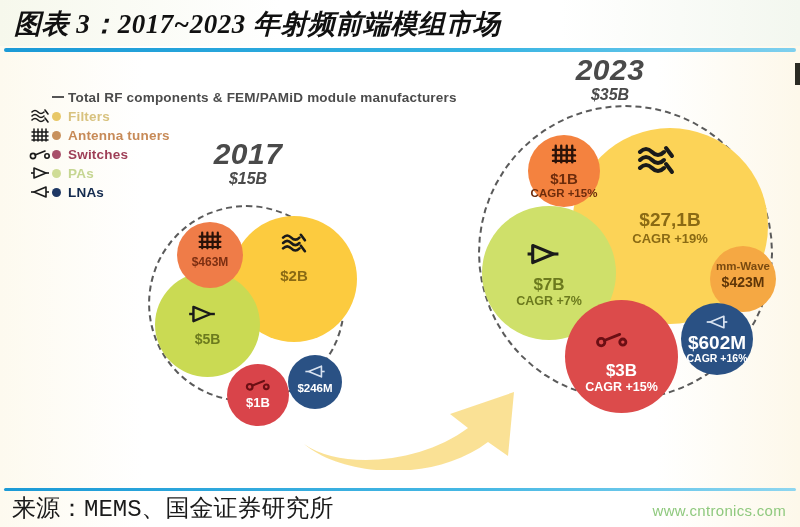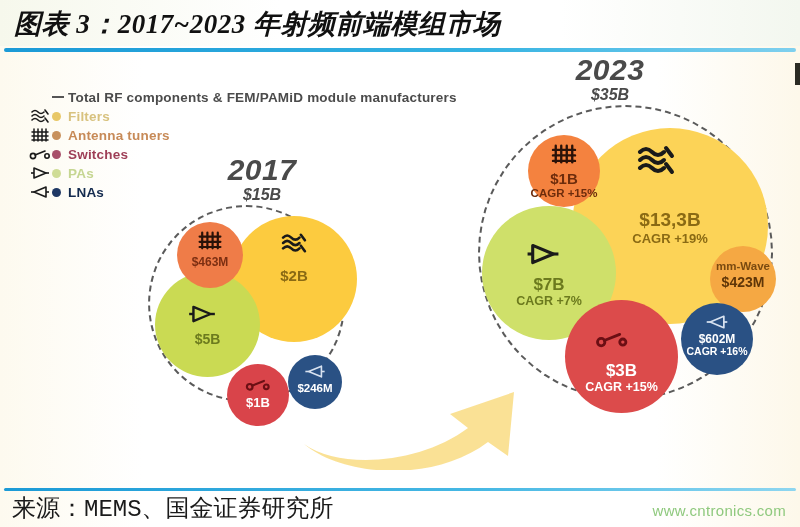--- a/index.html
+++ b/index.html
@@ -37,21 +37,21 @@
   .legend-row{display:flex;align-items:center;height:18px;margin-bottom:1px;}
   .lg-glyph{width:24px;height:18px;flex:0 0 24px;display:flex;align-items:center;justify-content:center;}
   .lg-dot{width:9px;height:9px;border-radius:50%;flex:0 0 9px;margin-right:7px;}
   .lg-dash{width:12px;height:0;border-top:2.5px dashed #555;margin-right:4px;}
   .lg-label{font-size:13.5px;font-weight:bold;white-space:nowrap;letter-spacing:.2px;}
 
   
   .yr{position:absolute;text-align:center;color:#4a4a4a;}
   .yr .y{font-size:30px;font-weight:bold;letter-spacing:.5px;line-height:32px;font-style:italic;}
   .yr .v{font-size:16px;font-weight:bold;line-height:18px;font-style:italic;}
-  #yr2017{left:197px;top:138px;width:130px;margin-top:16px;}
+  #yr2017{left:183px;top:138px;width:130px;}
   #yr2023{left:545px;top:54px;width:130px;}
 
   
   .ring{position:absolute;border-radius:50%;border:2px dashed #5a5a5a;box-sizing:border-box;}
   #ring2017{left:148px;top:205px;width:197px;height:197px;}
   #ring2023{left:478px;top:105px;width:295px;height:295px;}
 
   
   .bub{position:absolute;border-radius:50%;box-sizing:border-box;
     display:flex;flex-direction:column;align-items:center;justify-content:flex-start;}
@@ -247,21 +247,21 @@
   <div class="bub" id="b23-filters" style="left:572px;top:128px;width:196px;height:196px;background:#fcd357;padding-top:82px;">
     <svg class="ico" width="44" height="32" viewBox="0 0 22 16" style="position:absolute;top:16px;left:62px;">
       <g fill="none" stroke="#1a1a1a" stroke-width="2" stroke-linecap="round">
         <path d="M3 4 Q6 1 9 4 T15 4"></path>
           <path d="M3 8 Q6 5 9 8 T15 8"></path>
           <path d="M3 12 Q6 9 9 12 T15 12"></path>
         <path d="M16 2 L19 6"></path>
           <path d="M16 10 L19 14"></path>
       </g>
     </svg>
-    <div class="amt" style="font-size:19px;color:#8a6a14;">$13,3B</div>
+    <div class="amt" style="font-size:19px;color:#8a6a14;">$27,1B</div>
     <div class="cagr" style="font-size:13px;color:#8a6a14;margin-top:3px;text-align:right;">CAGR +19%</div>
   </div>
 
   <div class="bub" id="b23-pas" style="left:482px;top:206px;width:134px;height:134px;background:#cfe06a;padding-top:70px;">
     <svg class="ico" width="38" height="24" viewBox="0 0 22 14" style="position:absolute;top:36px;left:42px;">
       <g fill="none" stroke="#1a1a1a" stroke-width="1.8" stroke-linejoin="round">
         <path d="M5 2 L17 7 L5 12 Z"></path>
           <path d="M2 7 H5"></path>
           <path d="M17 7 H20"></path>
       </g>
@@ -304,21 +304,21 @@
   </div>
 
   <div class="bub" id="b23-lna" style="left:681px;top:303px;width:72px;height:72px;background:#2a5184;padding-top:30px;">
     <svg class="ico" width="26" height="16" viewBox="0 0 22 14" style="position:absolute;top:11px;left:23px;">
       <g fill="none" stroke="#d8e2f0" stroke-width="1.5" stroke-linejoin="round">
         <path d="M17 2 L5 7 L17 12 Z"></path>
           <path d="M2 7 H5"></path>
           <path d="M17 7 H20"></path>
       </g>
     </svg>
-    <div class="amt" style="font-size:12px;color:#ffffff;">$602M</div>
+    <div class="amt" style="font-size:19px;color:#ffffff;">$602M</div>
     <div class="cagr" style="font-size:10.5px;color:#ffffff;margin-top:1px;">CAGR +16%</div>
   </div>
 
   <div class="rule-bot"></div>
   <div class="source">来源：MEMS、国金证券研究所</div>
   <div class="watermark">www.cntronics.com</div>
 
 </div>
 
 </body></html>

